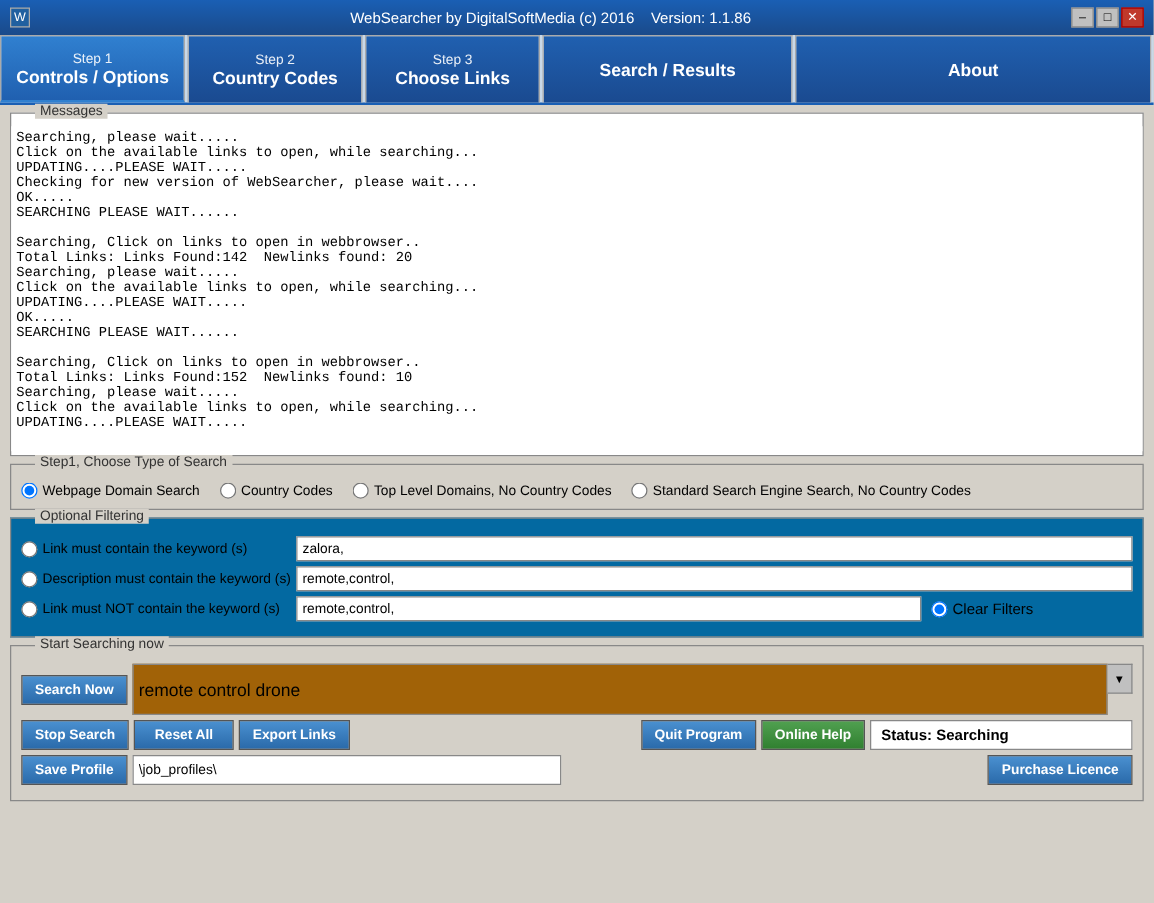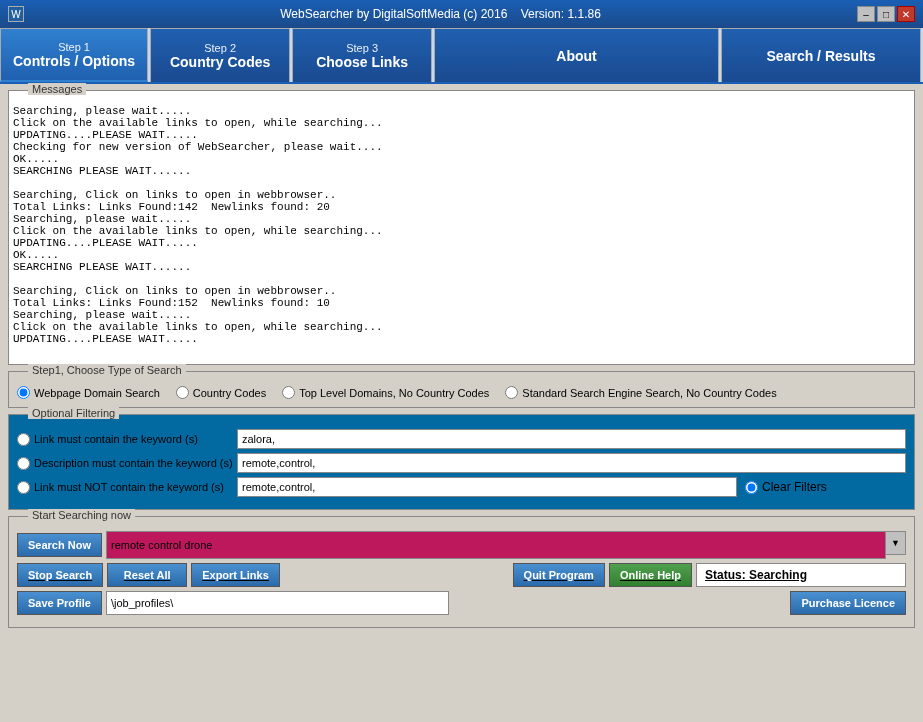--- a/index.html
+++ b/index.html
@@ -197,44 +197,43 @@
     .btn-green {
       background: linear-gradient(to bottom, #50a050, #308030);
     }
     .combo-wrapper {
       flex: 1;
       display: flex;
       position: relative;
     }
     .combo-wrapper input {
       flex: 1;
-      height: 28px;
+      height: 41px;
       border: 1px solid #888;
       padding: 0 4px;
-      font-size: 11px;
-      background: #be185d;
+      font-size: 14px;
+      background: #a16207;
     }
     .combo-arrow {
       width: 20px;
       height: 24px;
       background: #c0c0c0;
       border: 1px solid #888;
       border-left: none;
       display: flex;
       align-items: center;
       justify-content: center;
       cursor: pointer;
       font-size: 9px;
     }
     .action-row {
       display: flex;
       align-items: center;
       gap: 4px;
       margin-bottom: 4px;
-      text-decoration: underline;
     }
     .status-box {
       background: white;
       border: 1px solid #888;
       padding: 2px 8px;
       font-size: 12px;
       font-weight: bold;
       height: 24px;
       display: flex;
       align-items: center;
@@ -305,25 +304,25 @@
     <span class="tab-title">Controls / Options</span>
   </div>
   <div class="tab">
     <span class="step-label">Step 2</span>
     <span class="tab-title">Country Codes</span>
   </div>
   <div class="tab">
     <span class="step-label">Step 3</span>
     <span class="tab-title">Choose Links</span>
   </div>
+  <div class="tab wide">
+    <span class="tab-title">Search / Results</span>
+  </div>
   <div class="tab about">
     <span class="tab-title">About</span>
-  </div>
-  <div class="tab wide">
-    <span class="tab-title">Search / Results</span>
   </div>
 </div>
 
 <div class="main-content">
 
   <div class="messages-group">
     <span class="group-box-label">Messages</span>
     <textarea class="messages-area" readonly="" style="">Searching, please wait.....
 Click on the available links to open, while searching...
 UPDATING....PLEASE WAIT.....

